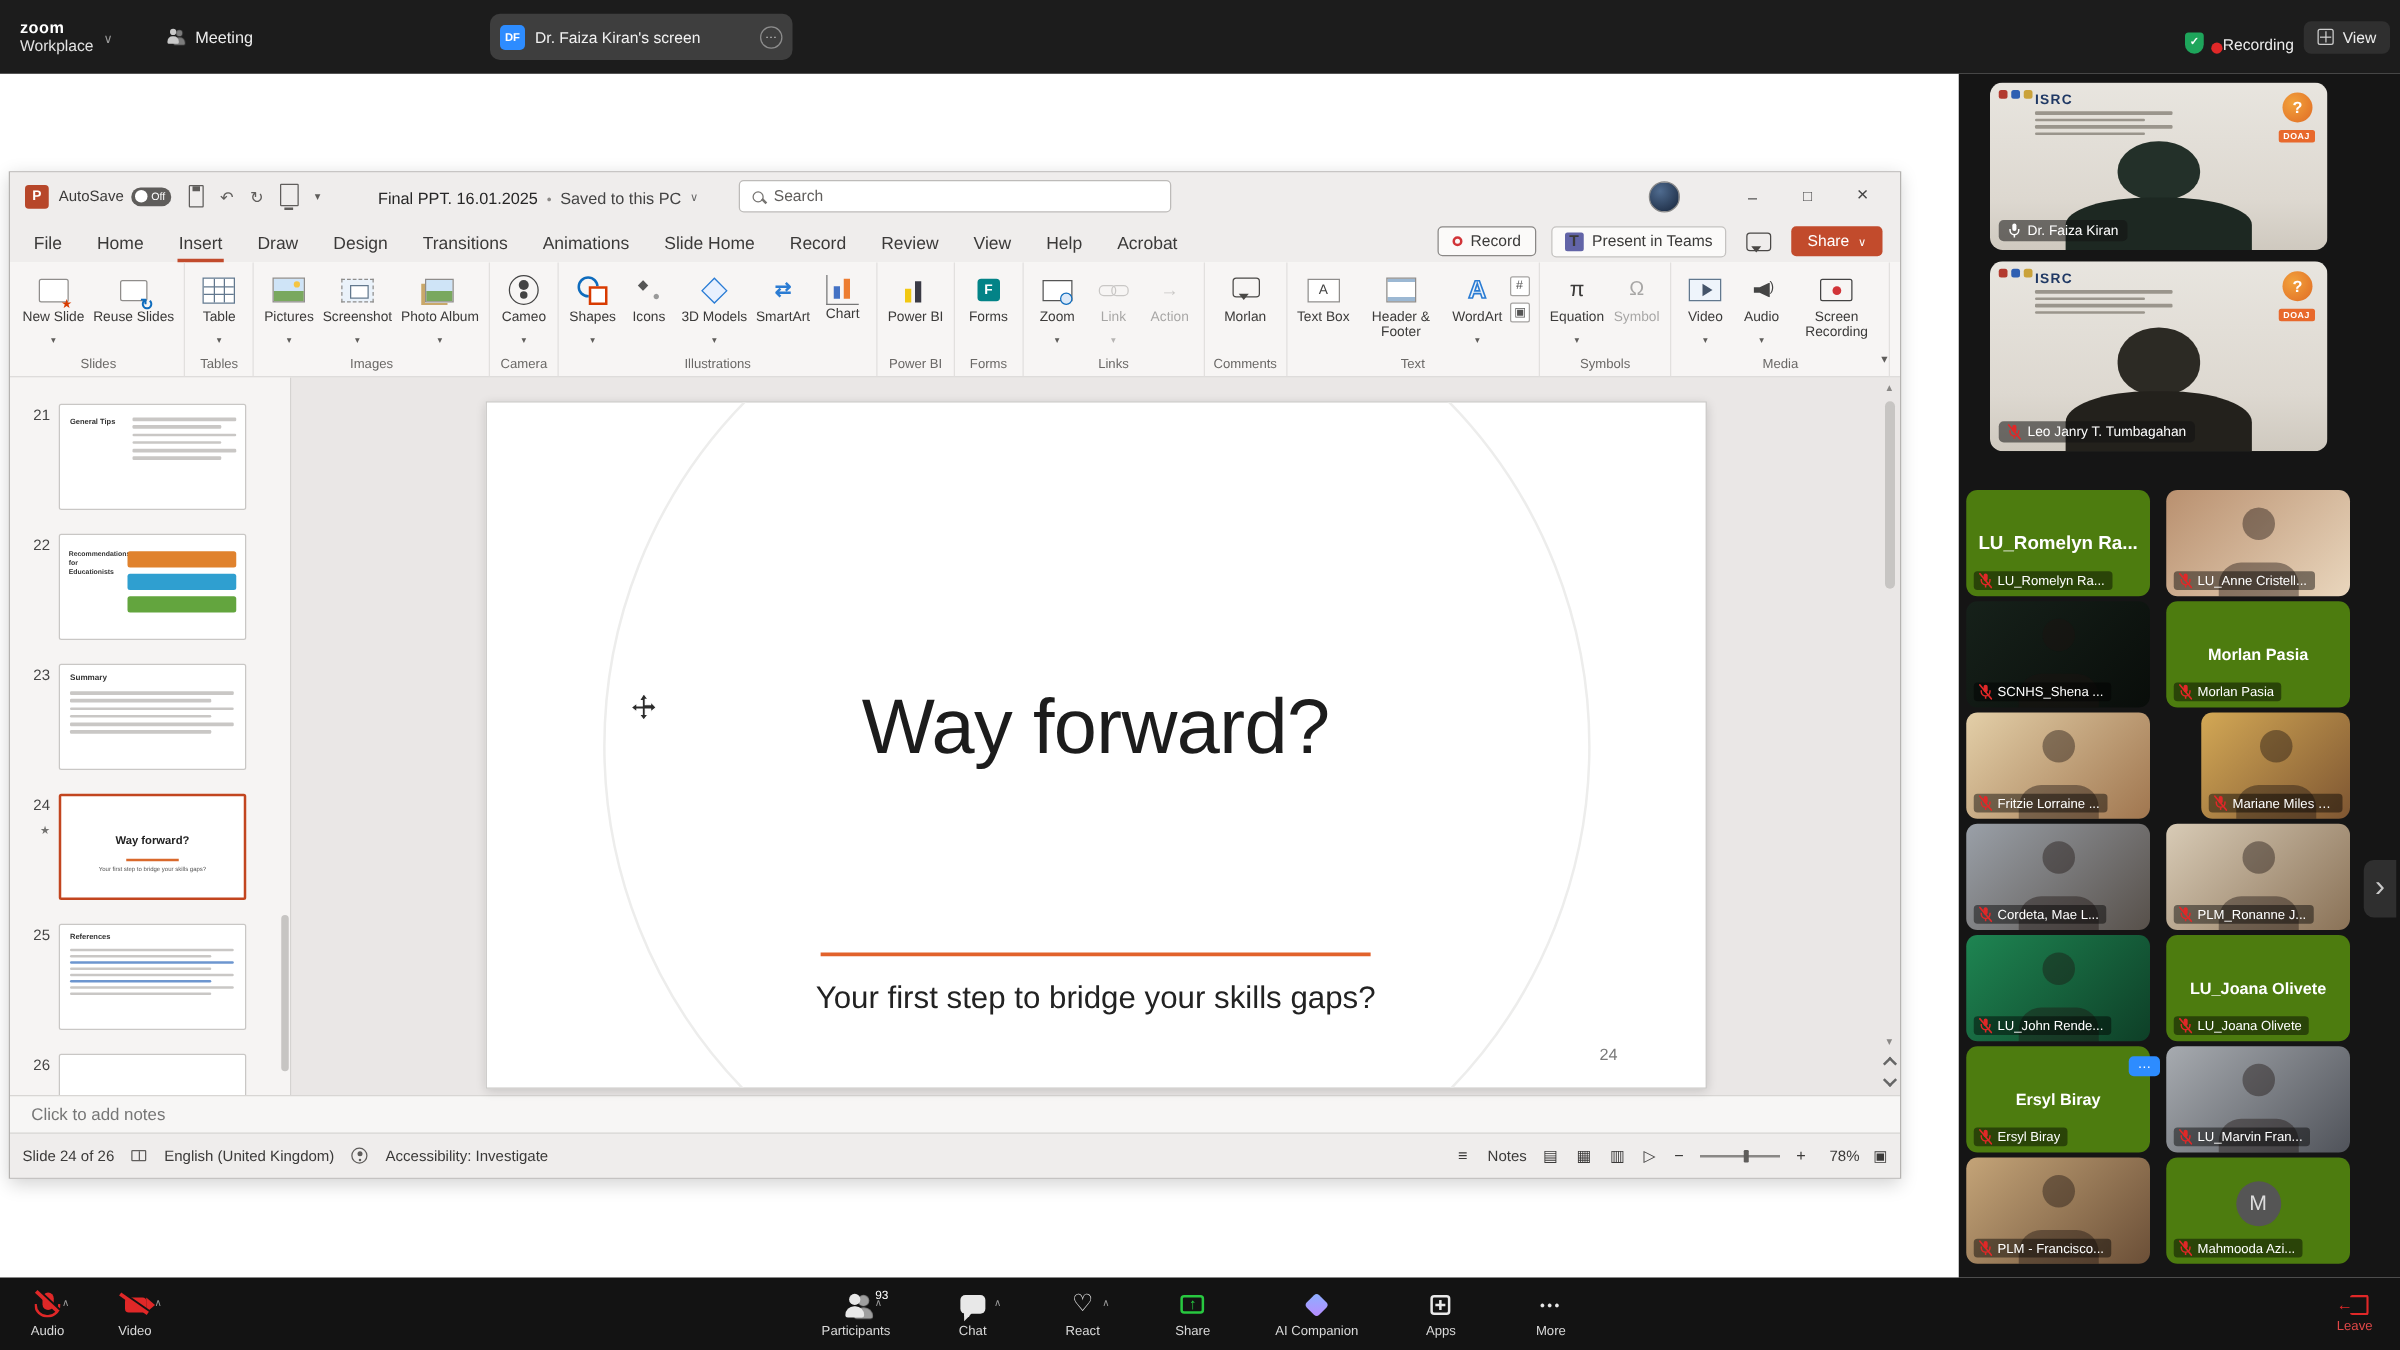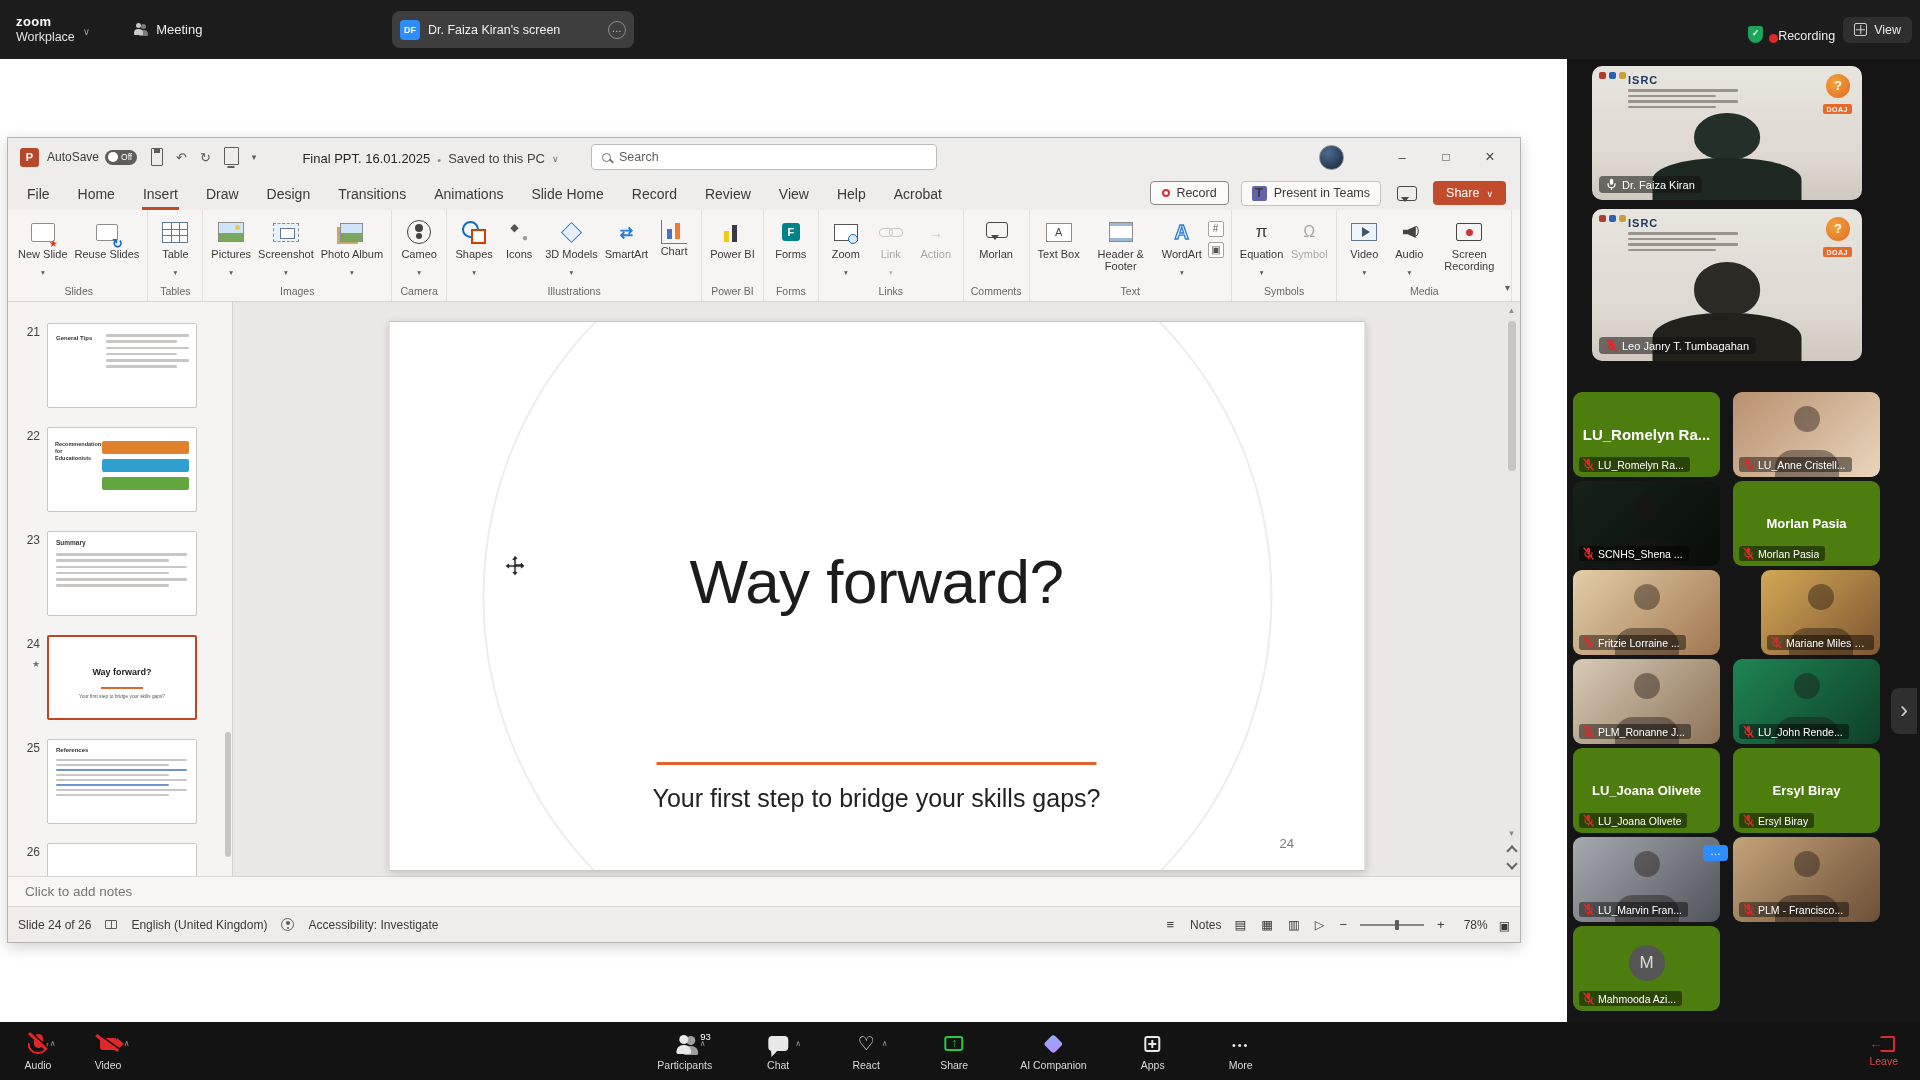--- a/index.html
+++ b/index.html
@@ -868,20 +868,34 @@
               <svg width="11" height="13" viewBox="0 0 12 14">
                 <rect x="4.2" y="0.8" width="3.6" height="6.5" rx="1.8" fill="#e02828"></rect>
                 <path d="M2.2 5.5v1.2a3.8 3.8 0 0 0 7.6 0V5.5" fill="none" stroke="#e02828" stroke-width="1.3"></path>
                 <line x1="6" y1="10.8" x2="6" y2="13" stroke="#e02828" stroke-width="1.3"></line>
                 <line x1="1" y1="1" x2="11" y2="13" stroke="#e02828" stroke-width="1.5" stroke-linecap="round"></line>
               </svg>
             </span>
             <span class="pname">Mariane Miles B...</span>
           </div>
         </div>
+        <div class="ptile" style="background: linear-gradient(135deg, rgb(154, 160, 168), rgb(87, 80, 74));">
+          <div class="psil"></div>
+          <div class="plabel">
+            <span class="mic-svg">
+              <svg width="11" height="13" viewBox="0 0 12 14">
+                <rect x="4.2" y="0.8" width="3.6" height="6.5" rx="1.8" fill="#e02828"></rect>
+                <path d="M2.2 5.5v1.2a3.8 3.8 0 0 0 7.6 0V5.5" fill="none" stroke="#e02828" stroke-width="1.3"></path>
+                <line x1="6" y1="10.8" x2="6" y2="13" stroke="#e02828" stroke-width="1.3"></line>
+                <line x1="1" y1="1" x2="11" y2="13" stroke="#e02828" stroke-width="1.5" stroke-linecap="round"></line>
+              </svg>
+            </span>
+            <span class="pname">Cordeta, Mae L...</span>
+          </div>
+        </div>
         <div class="ptile" style="background: linear-gradient(135deg, rgb(216, 203, 182), rgb(138, 114, 87));">
           <div class="psil"></div>
           <div class="plabel">
             <span class="mic-svg">
               <svg width="11" height="13" viewBox="0 0 12 14">
                 <rect x="4.2" y="0.8" width="3.6" height="6.5" rx="1.8" fill="#e02828"></rect>
                 <path d="M2.2 5.5v1.2a3.8 3.8 0 0 0 7.6 0V5.5" fill="none" stroke="#e02828" stroke-width="1.3"></path>
                 <line x1="6" y1="10.8" x2="6" y2="13" stroke="#e02828" stroke-width="1.3"></line>
                 <line x1="1" y1="1" x2="11" y2="13" stroke="#e02828" stroke-width="1.5" stroke-linecap="round"></line>
               </svg>

